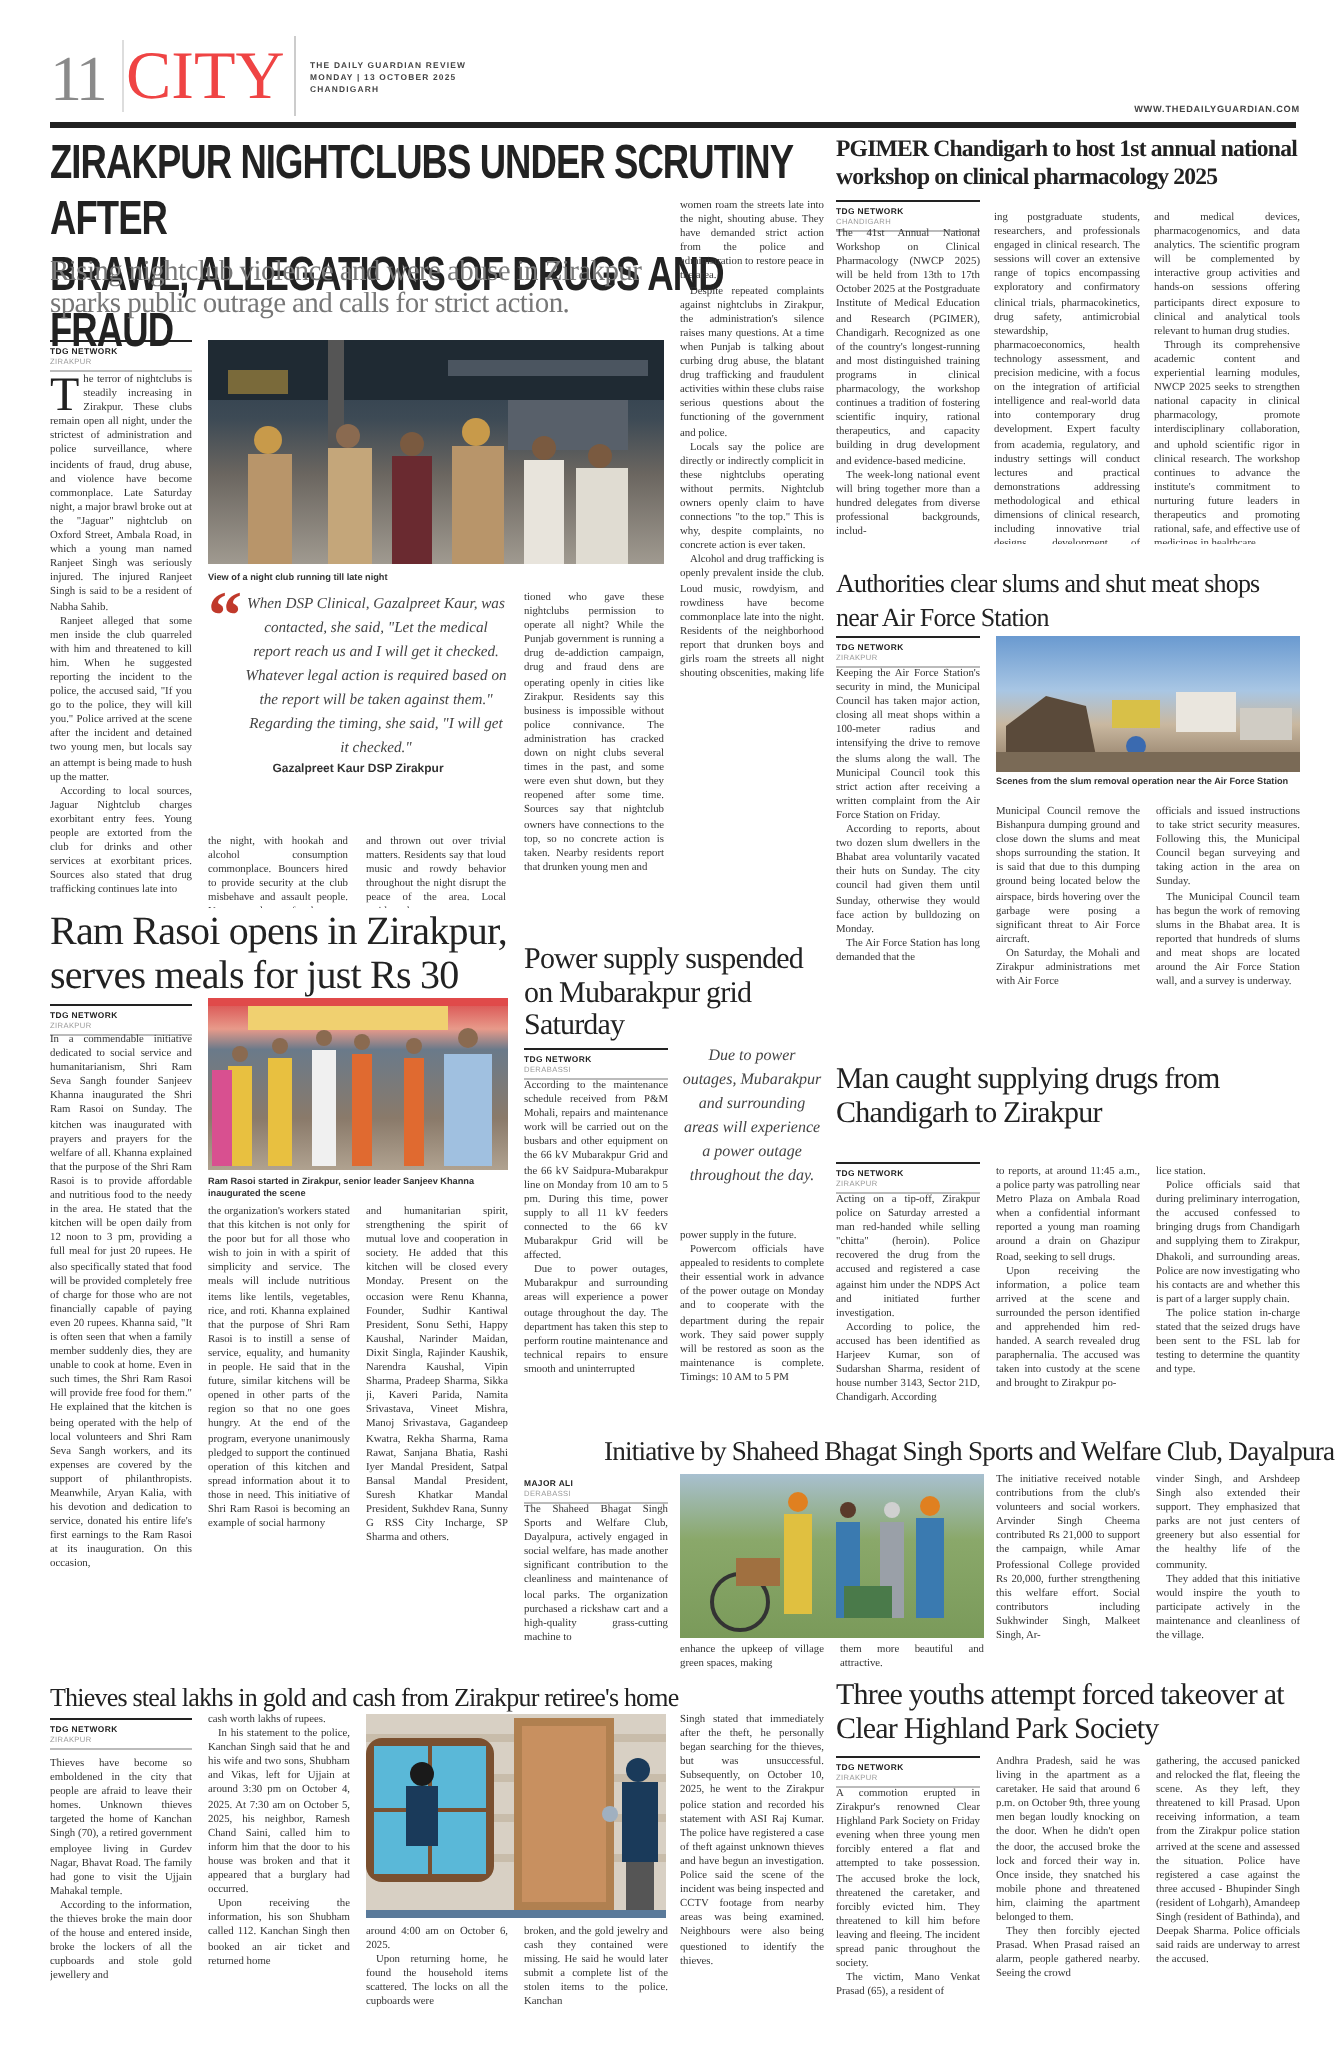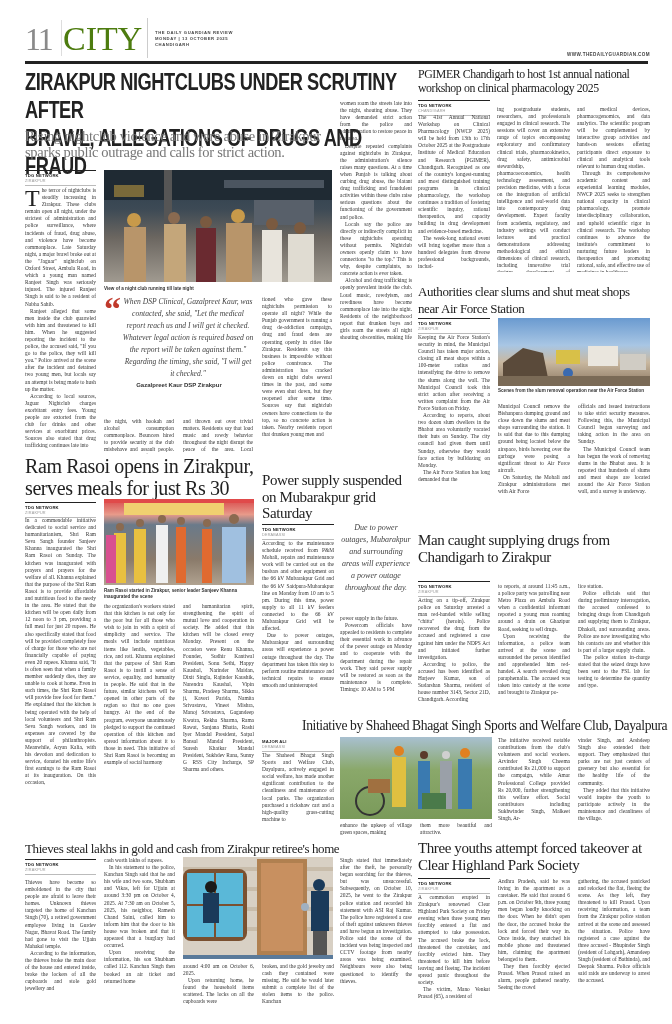--- a/index.html
+++ b/index.html
@@ -18,21 +18,21 @@
   .caption { font-family: "Liberation Sans", sans-serif; font-weight: 700; font-size: 4.6px; line-height: 5.6px; color: #333; }
   .photo { overflow: hidden; }
   .dropcap { float: left; font-family: "Liberation Serif", serif; font-size: 24px; line-height: 20px; margin-right: 2px; margin-top: 1px; color: #222; }
 </style>
 </head>
 <body>
 
 <div class="abs" style="left:25px;top:18px;width:625px;height:45px;">
   <div class="abs serif" style="left:0;top:4px;font-size:32px;color:#8a8a8a;letter-spacing:-2px;line-height:34px;">11</div>
   <div class="abs" style="left:36px;top:2px;width:1px;height:36px;background:#ddd;"></div>
-  <div class="abs serif" style="left:38px;top:4px;font-size:34px;color:#4d7c0f;line-height:34px;">CITY</div>
+  <div class="abs serif" style="left:38px;top:4px;font-size:34px;color:#ef4444;line-height:34px;">CITY</div>
   <div class="abs" style="left:122px;top:0;width:1px;height:40px;background:#ccc;"></div>
   <div class="abs sans" style="left:130px;top:12px;font-size:4.2px;line-height:6.2px;font-weight:700;color:#444;letter-spacing:0.6px;">
     <div>THE DAILY GUARDIAN REVIEW</div>
     <div>MONDAY | 13 OCTOBER 2025</div>
     <div>CHANDIGARH</div>
   </div>
   <div class="abs sans" style="right:0;top:34px;font-size:4.6px;font-weight:700;color:#444;letter-spacing:0.4px;">WWW.THEDAILYGUARDIAN.COM</div>
 </div>
 <div class="abs" style="left:25px;top:61px;width:623px;height:3px;background:#222;"></div>
 
@@ -87,21 +87,21 @@
 <div class="abs body" style="left:104px;top:418px;width:70px;height:36px;">the night, with hookah and alcohol consumption commonplace. Bouncers hired to provide security at the club misbehave and assault people. Young people are often beaten</div>
 <div class="abs body" style="left:183px;top:418px;width:70px;height:36px;">and thrown out over trivial matters. Residents say that loud music and rowdy behavior throughout the night disrupt the peace of the area. Local residents have ques-</div>
 <div class="abs body" style="left:262px;top:296px;width:70px;height:158px;">tioned who gave these nightclubs permission to operate all night? While the Punjab government is running a drug de-addiction campaign, drug and fraud dens are operating openly in cities like Zirakpur. Residents say this business is impossible without police connivance. The administration has cracked down on night clubs several times in the past, and some were even shut down, but they reopened after some time. Sources say that nightclub owners have connections to the top, so no concrete action is taken. Nearby residents report that drunken young men and</div>
 <div class="abs body" style="left:340px;top:100px;width:72px;height:240px;">
   <span>women roam the streets late into the night, shouting abuse. They have demanded strict action from the police and administration to restore peace in the area.</span>
   <p>Despite repeated complaints against nightclubs in Zirakpur, the administration's silence raises many questions. At a time when Punjab is talking about curbing drug abuse, the blatant drug trafficking and fraudulent activities within these clubs raise serious questions about the functioning of the government and police.</p>
   <p>Locals say the police are directly or indirectly complicit in these nightclubs operating without permits. Nightclub owners openly claim to have connections "to the top." This is why, despite complaints, no concrete action is ever taken.</p>
   <p>Alcohol and drug trafficking is openly prevalent inside the club. Loud music, rowdyism, and rowdiness have become commonplace late into the night. Residents of the neighborhood report that drunken boys and girls roam the streets all night shouting obscenities, making life difficult for the residents living nearby.</p>
 </div>
 
-<div class="abs headline" style="left:418px;top:68px;width:232px;font-size:11.8px;line-height:13.5px;">PGIMER Chandigarh to host 1st annual national workshop on clinical pharmacology 2025</div>
+<div class="abs headline" style="left:418px;top:68px;width:232px;font-size:11.8px;line-height:13.5px;font-weight:bold;">PGIMER Chandigarh to host 1st annual national workshop on clinical pharmacology 2025</div>
 <div class="abs" style="left:418px;top:100px;width:72px;">
   <div class="byline">
     <div class="src">TDG NETWORK</div>
     <div class="loc">CHANDIGARH</div>
   </div>
 </div>
 <div class="abs body" style="left:418px;top:114px;width:72px;height:158px;">
   <span>The 41st Annual National Workshop on Clinical Pharmacology (NWCP 2025) will be held from 13th to 17th October 2025 at the Postgraduate Institute of Medical Education and Research (PGIMER), Chandigarh. Recognized as one of the country's longest-running and most distinguished training programs in clinical pharmacology, the workshop continues a tradition of fostering scientific inquiry, rational therapeutics, and capacity building in drug development and evidence-based medicine.</span>
   <p>The week-long national event will bring together more than a hundred delegates from diverse professional backgrounds, includ-</p>
 </div>

